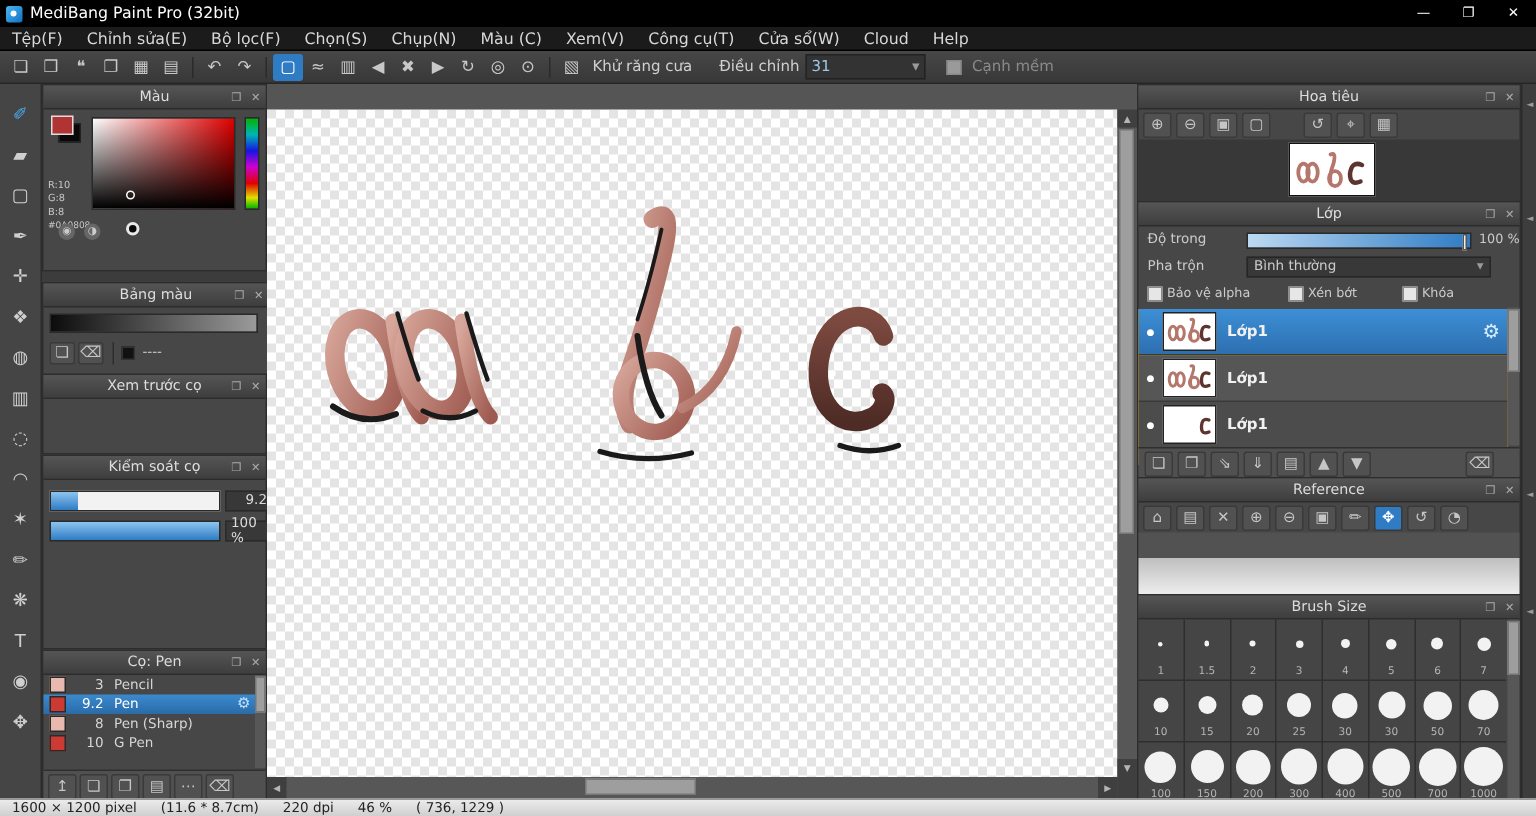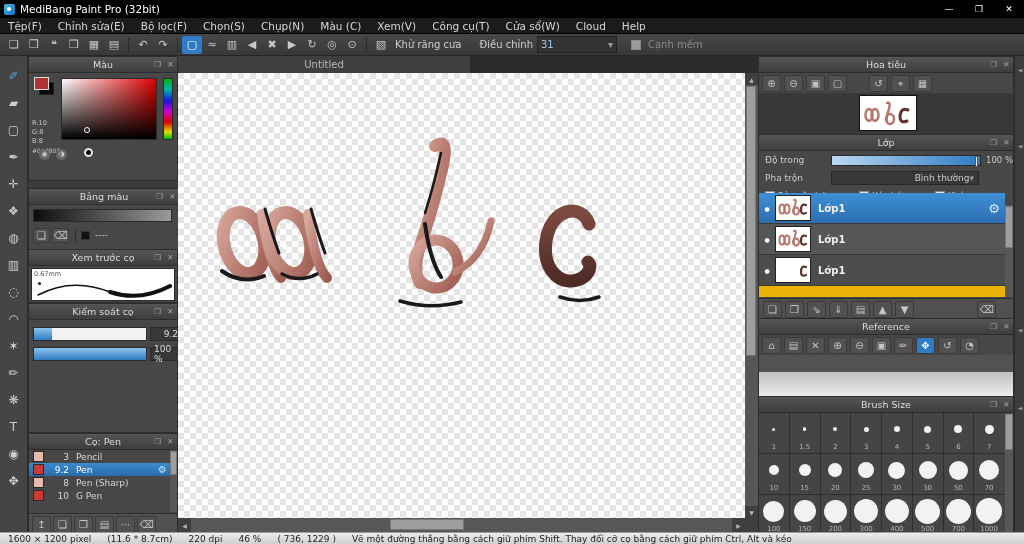--- a/index.html
+++ b/index.html
@@ -195,30 +195,20 @@
   </div>
 </div>
 
 <div class="r panel" style="left:28px;top:249px;width:150px;height:54px">
   <div class="phead">
       <span class="sp"></span>
     <span class="t">Xem trước cọ</span>
     <span class="ic">❐</span>
     <span class="ic">✕</span>
   </div>
-  <div class="pbody" style="height:37px">
-    <div class="r" style="left:2px;top:2px;width:144px;height:33px;background:#fff;border:1px solid #2a2a2a">
-      <span class="r" style="left:2px;top:1px;font-size:6.5px;color:#555">0.67mm</span>
-      <span class="r" style="left:6px;top:13px;width:3px;height:3px;border-radius:50%;background:#111"></span>
-      <svg class="r" style="left:0;top:0" width="144" height="33" viewBox="0 0 144 33">
-        <path d="M6 26 Q40 8 78 23" fill="none" stroke="#111" stroke-width="1.6" stroke-linecap="round"></path>
-        <path d="M78 23 Q108 33 138 17" fill="none" stroke="#111" stroke-width="4" stroke-linecap="round"></path>
-      </svg>
-    </div>
-  </div>
 </div>
 
 <div class="r panel" style="left:28px;top:303px;width:150px;height:130px">
   <div class="phead">
       <span class="sp"></span>
     <span class="t">Kiểm soát cọ</span>
     <span class="ic">❐</span>
     <span class="ic">✕</span>
   </div>
   <div class="pbody" style="height:113px">
@@ -272,25 +262,20 @@
       <span class="ibtn">❏</span>
       <span class="ibtn">❐</span>
       <span class="ibtn">▤</span>
       <span class="ibtn">⋯</span>
       <span class="ibtn">⌫</span>
     </div>
   </div>
 </div>
 
 <div class="r" style="left:178px;top:56px;width:580px;height:476px;background:#555">
-  <div class="tabbar">
-    <div class="tab">
-        <span>Untitled</span>
-      </div>
-  </div>
   <div class="r checker" style="left:0;top:17px;width:567px;height:445px"></div>
   <svg class="r" style="left:0;top:17px" width="567" height="445" viewBox="0 0 567 445">
     <defs>
       <linearGradient id="rose" x1="0" y1="0" x2="1" y2="1">
         <stop offset="0" stop-color="#d8a79b"></stop>
           <stop offset="1" stop-color="#9e5a50"></stop>
       </linearGradient>
       <linearGradient id="brown" x1="0" y1="0" x2="0" y2="1">
         <stop offset="0" stop-color="#7d4a40"></stop>
           <stop offset="1" stop-color="#4e2b25"></stop>
@@ -375,37 +360,37 @@
     <span class="ic">❐</span>
     <span class="ic">✕</span>
   </div>
   <div class="pbody" style="height:167px">
     <span class="r" style="left:6px;top:4px;font-size:9px;color:#ccc">Độ trong</span>
     <div class="r" style="left:72px;top:4px;width:150px;height:11px;border:1px solid #2a2a2a;background:linear-gradient(to right,#bcd9f2,#2f7cc4)">
       <span class="r" style="left:143px;top:0;width:3px;height:11px;background:#eee;border:1px solid #555"></span>
     </div>
     <span class="r" style="left:227px;top:4px;font-size:8.5px;color:#ccc">100 %</span>
     <span class="r" style="left:6px;top:22px;font-size:9px;color:#ccc">Pha trộn</span>
-    <div class="r" style="left:72px;top:20px;width:148px;height:14px;background:#383838;border:1px solid #262626;display:flex;align-items:center;justify-content:flex-end;padding:0 4px;font-size:9px;color:#ccc">
+    <div class="r" style="left:72px;top:20px;width:163px;height:14px;background:#383838;border:1px solid #262626;display:flex;align-items:center;justify-content:space-between;padding:0 4px;font-size:9px;color:#ccc">
       <span>Bình thường</span>
       <span style="color:#999">▾</span>
     </div>
     <span class="r chklbl" style="left:6px;top:40px">
         <span class="chkbox"></span>
         <span>Bảo vệ alpha</span>
       </span>
     <span class="r chklbl" style="left:100px;top:40px">
         <span class="chkbox"></span>
         <span>Xén bớt</span>
       </span>
     <span class="r chklbl" style="left:176px;top:40px">
         <span class="chkbox"></span>
         <span>Khóa</span>
       </span>
-    <div class="r" style="left:0;top:42px;width:246px;height:104px;overflow:hidden;background:#eab308">
+    <div class="r" style="left:0;top:55px;width:246px;height:104px;overflow:hidden;background:#eab308">
       <div class="lrow sel">
         <span class="leye">●</span>
         <span class="lthumb"><svg width="34" height="24" viewBox="0 0 34 24">
               <g fill="none" stroke-linecap="round">
                 <ellipse cx="6" cy="13" rx="2.5" ry="4.5" stroke="#b5766b" stroke-width="2"></ellipse>
                 <ellipse cx="11" cy="13" rx="2.5" ry="4.5" stroke="#b5766b" stroke-width="2"></ellipse>
                 <path d="M18 4 Q21 3 19 9 Q17 14 18 17" stroke="#b5766b" stroke-width="2"></path>
                 <ellipse cx="20" cy="15" rx="3" ry="3.5" stroke="#b5766b" stroke-width="2"></ellipse>
                 <path d="M30 9 Q25 7 25 14 Q25 19 30 17" stroke="#5e352e" stroke-width="2.2"></path>
               </g>
@@ -643,14 +628,13 @@
   <span class="rtab r" style="left:0;top:266px">◄</span>
   <span class="rtab r" style="left:0;top:344px">◄</span>
 </div>
 
 <div class="r statusbar" style="left:0;top:532px;width:1024px;height:12px">
   <span>1600 × 1200 pixel</span>
   <span>(11.6 * 8.7cm)</span>
   <span>220 dpi</span>
   <span>46 %</span>
   <span>( 736, 1229 )</span>
-  <span>Vẽ một đường thẳng bằng cách giữ phím Shift. Thay đổi cỡ cọ bằng cách giữ phím Ctrl, Alt và kéo</span>
 </div>
 
 </body></html>

